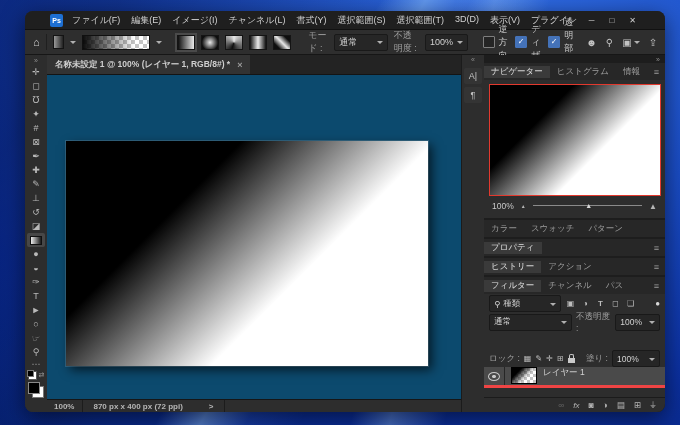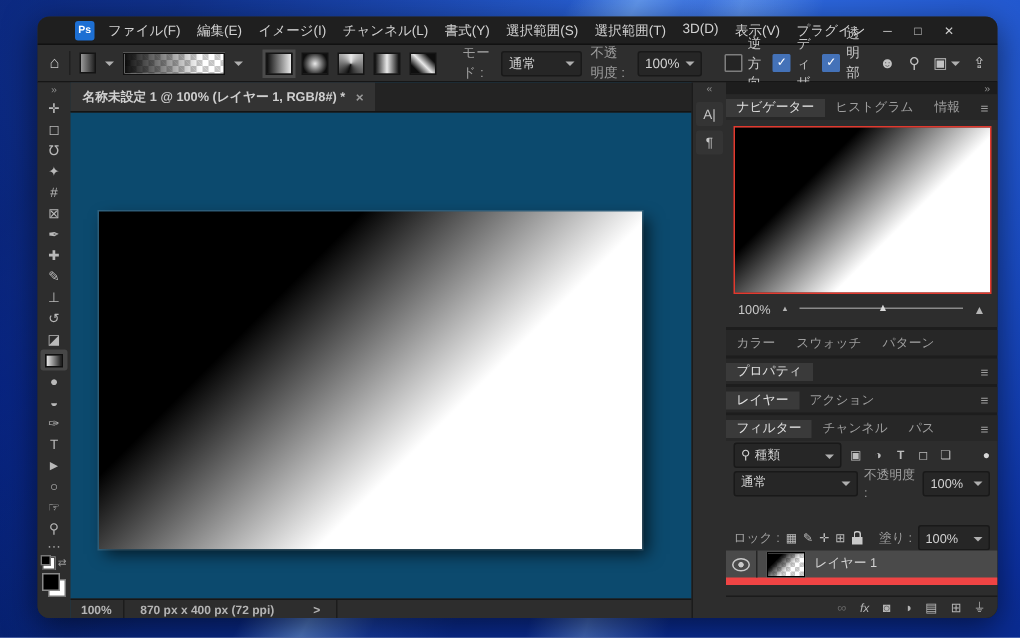--- a/index.html
+++ b/index.html
@@ -112,22 +112,22 @@
   .lblend{height:18px;}
   .llock{height:17px;margin-top:19px;}
   .ficon{width:11px;text-align:center;font-size:8px;color:#bdbdbd;}
   .ficon.bold{font-weight:bold;}
   .ftoggle{margin-left:auto;font-size:8px;color:#d8d8d8;}
   .licon{font-size:8px;color:#bdbdbd;}
   .lockicon{width:7px;height:5px;background:#c9c9c9;position:relative;margin-top:4px;flex:0 0 auto;}
   .lockicon::before{content:"";position:absolute;top:-4px;left:1px;width:3px;height:3px;
     border:1px solid #c9c9c9;border-bottom:none;border-radius:2px 2px 0 0;}
   .llist{display:flex;flex-direction:column;}
-  .lrow{height:18px;display:flex;align-items:center;gap:6px;font-size:8.5px;color:#d2d2d2;
-    border-bottom:5px solid #ef4444;}
+  .lrow{height:18px;display:flex;gap:6px;font-size:8.5px;color:#d2d2d2;
+    border-bottom:3px solid #ef4444;}
   .lrow.selected{background:#4a4a4a;}
   .eyecell{width:20px;height:100%;display:flex;align-items:center;justify-content:center;border-right:1px solid #262626;}
   .eye{width:10px;height:7px;border:1px solid #c9c9c9;border-radius:50%;
     background:radial-gradient(circle 2px at 50% 50%,#c9c9c9 1.6px,transparent 2px);}
   .thumb{width:24px;height:15px;border:1px solid #000;flex:0 0 auto;}
   .thumb.grad{background-color:#fff;
     background-image:linear-gradient(135deg,#000 25%,rgba(0,0,0,0) 62%),
       linear-gradient(45deg,#c4c4c4 25%,transparent 25%,transparent 75%,#c4c4c4 75%),
       linear-gradient(45deg,#c4c4c4 25%,transparent 25%,transparent 75%,#c4c4c4 75%);
     background-size:100% 100%,6px 6px,6px 6px;background-position:0 0,0 0,3px 3px;}
@@ -309,21 +309,21 @@
 
       <div class="psec">
         <div class="ptabs">
           <span class="ptab active">プロパティ</span>
           <span class="pmenu">≡</span>
         </div>
       </div>
 
       <div class="psec">
         <div class="ptabs">
-          <span class="ptab active">レイヤー</span>
+          <span class="ptab active">ヒストリー</span>
           <span class="ptab">アクション</span>
           <span class="pmenu">≡</span>
         </div>
       </div>
 
       <div class="psec layersec">
         <div class="ptabs">
           <span class="ptab active">フィルター</span>
           <span class="ptab">チャンネル</span>
           <span class="ptab">パス</span>

